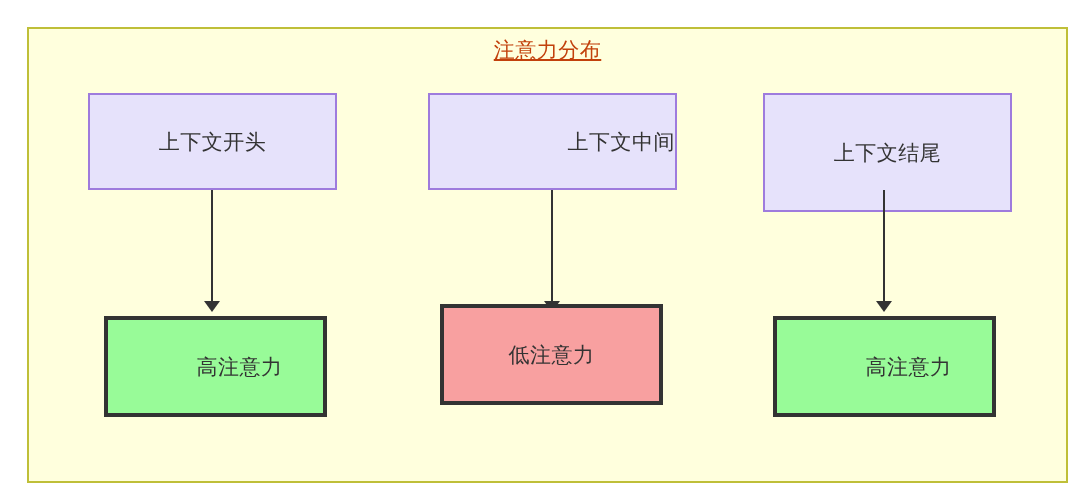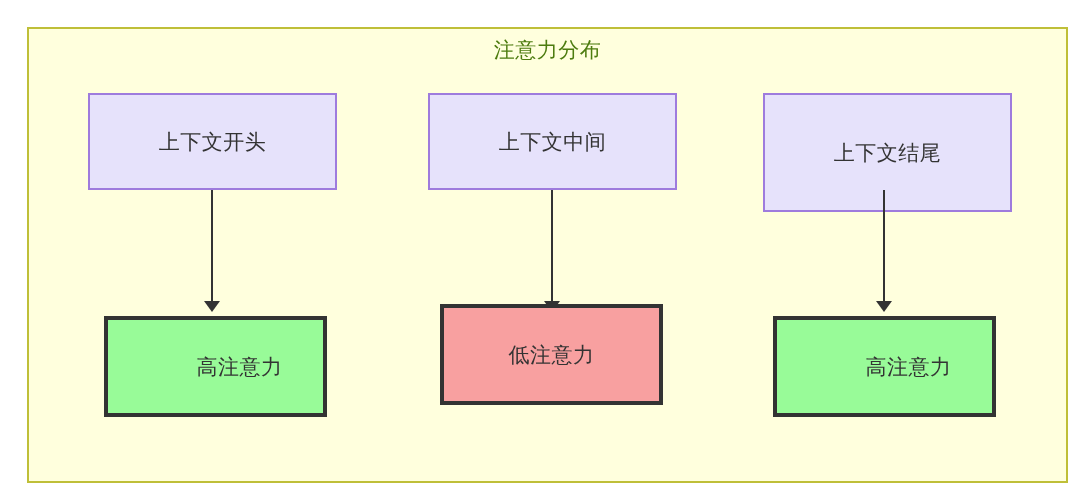--- a/index.html
+++ b/index.html
@@ -32,22 +32,23 @@
     border: 2px solid #bfbf38;
   }
   .subgraph-title {
     position: absolute;
     left: 0;
     top: 8px;
     width: 100%;
     text-align: center;
     font-size: 21px;
     line-height: 26px;
-    color: #4d7c0f;
+    color: #c2410c;
     letter-spacing: 0.5px;
+    text-decoration: underline;
   }
 
   
   .node-top {
     position: absolute;
     box-sizing: border-box;
     background: #e6e2fb;
     border: 2px solid #9e7bdd;
     display: flex;
     align-items: center;
@@ -110,21 +111,21 @@
 
   <div class="edge" style="left:212px; top:190px;">
     <div class="edge-line" style="height:115px;"></div>
     <div class="edge-head" style="top:111px;"></div>
   </div>
 
   <div class="node-bottom fill-high" style="left:104px; top:316px; width:223px; height:101px;">
     <span>高注意力</span>
   </div>
 
-  <div class="node-top" style="left:428px; top:93px; width:249px; height:97px;">
+  <div class="node-top" style="left:428px; top:93px; width:249px; height:97px;justify-content:flex-end;">
     <span>上下文中间</span>
   </div>
 
   <div class="edge" style="left:552px; top:190px;">
     <div class="edge-line" style="height:115px;"></div>
     <div class="edge-head" style="top:111px;"></div>
   </div>
 
   <div class="node-bottom fill-low" style="left:440px; top:304px; width:223px; height:101px;">
     <span>低注意力</span>

